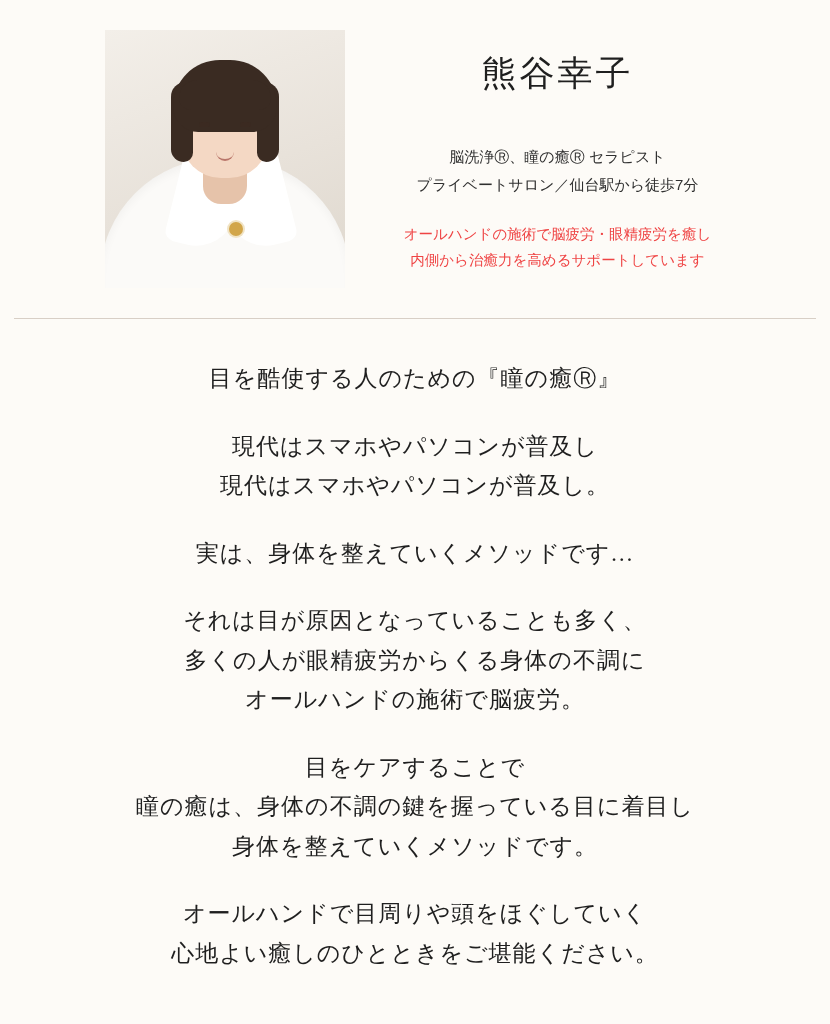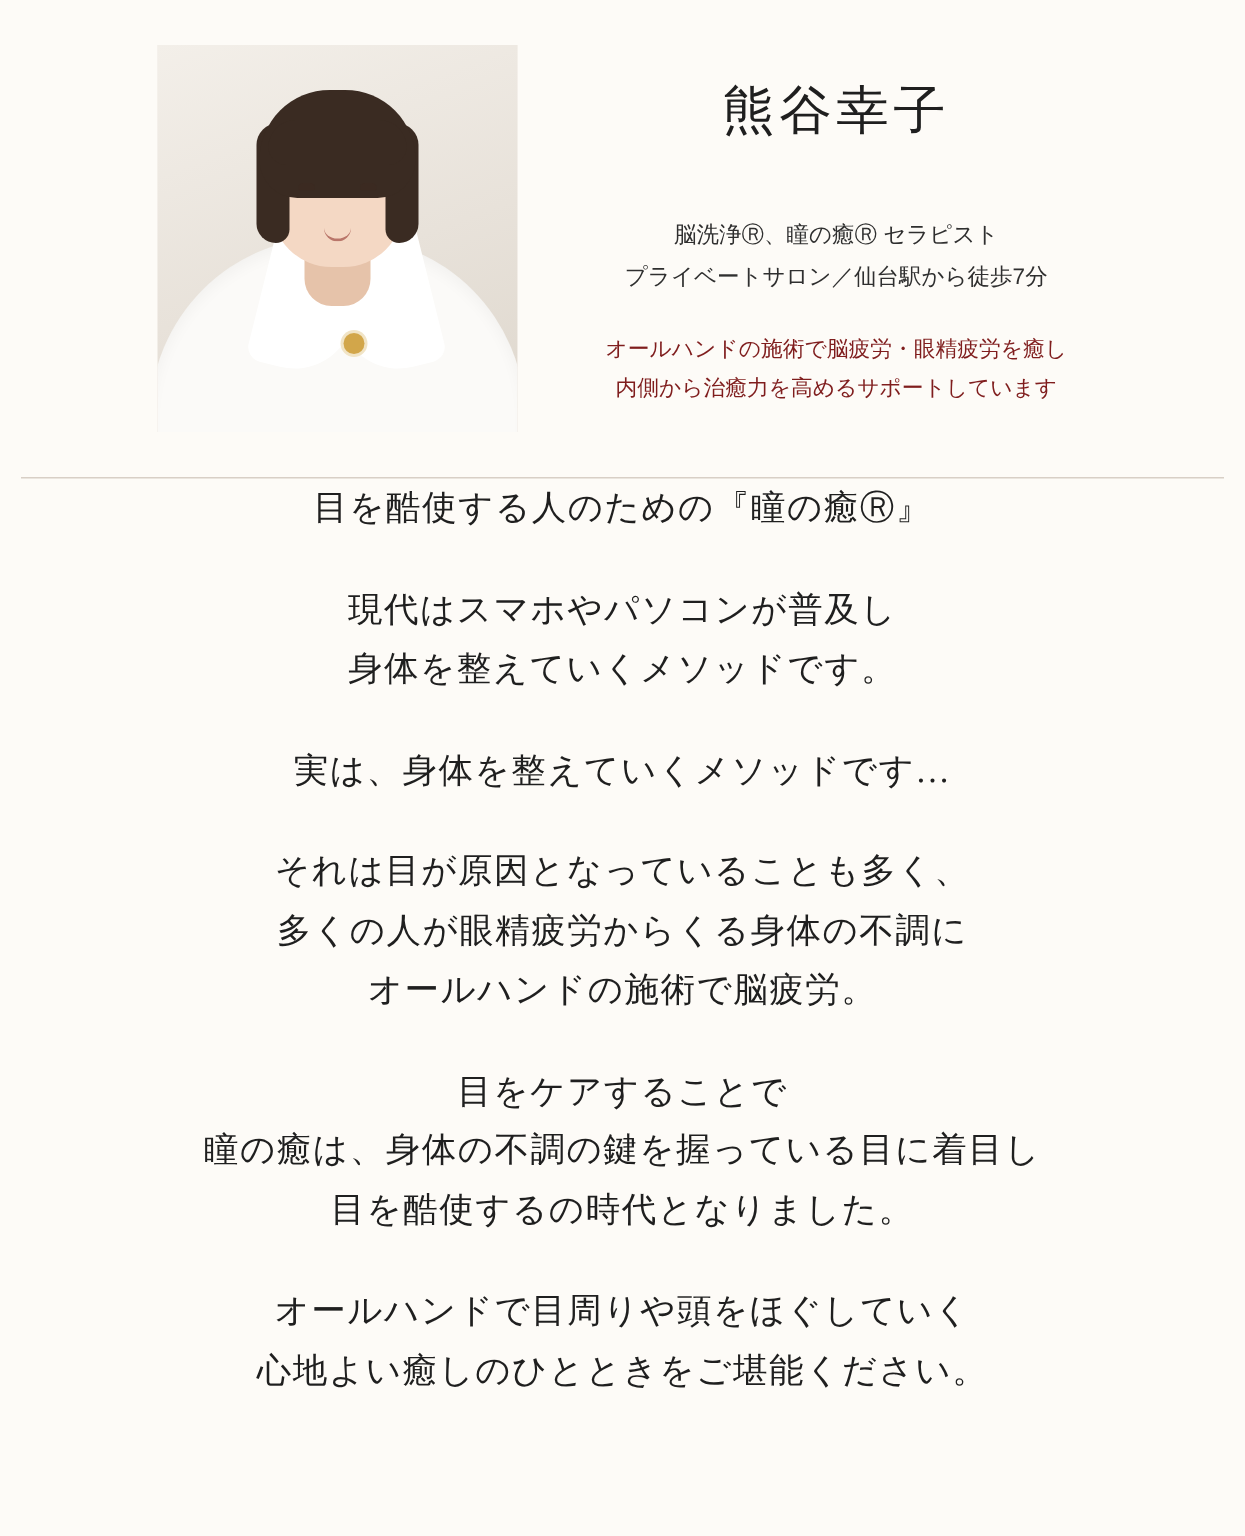--- a/index.html
+++ b/index.html
@@ -168,35 +168,36 @@
     color: #1f1f1f;
   }
   .role-lines {
     font-family: Liberation Sans, sans-serif;
     font-size: 15px;
     line-height: 1.85;
     color: #2f2f2f;
     margin-bottom: 22px;
   }
   .desc-lines {
-    font-family: Liberation Mono, monospace;
+    font-family: Liberation Sans, sans-serif;
     font-size: 14.5px;
     line-height: 1.85;
-    color: #7f1d1d;
+    color: #ef4444;
   }
 
   
   .divider {
     margin: 30px 14px 0 14px;
     height: 1px;
     background: #d8cfc6;
   }
 
   
   .body-copy {
+    margin-top: 40px;
     text-align: center;
     font-size: 23px;
     line-height: 1.72;
     letter-spacing: 1px;
     color: #1f1f1f;
   }
   .para {
     margin: 0 0 28px 0;
   }
   .para:last-child { margin-bottom: 0; }
@@ -245,37 +246,37 @@
   <div class="divider"></div>
 
   <div class="body-copy">
 
     <div class="para">
       <span class="ln">目を酷使する人のための『瞳の癒Ⓡ』</span>
     </div>
 
     <div class="para">
       <span class="ln">現代はスマホやパソコンが普及し</span>
-      <span class="ln">身体を整えていくメソッドです。</span>
+      <span class="ln">現代はスマホやパソコンが普及し。</span>
     </div>
 
     <div class="para">
       <span class="ln">実は、身体を整えていくメソッドです…</span>
     </div>
 
     <div class="para">
       <span class="ln">それは目が原因となっていることも多く、</span>
       <span class="ln">多くの人が眼精疲労からくる身体の不調に</span>
       <span class="ln">オールハンドの施術で脳疲労。</span>
     </div>
 
     <div class="para">
       <span class="ln">目をケアすることで</span>
       <span class="ln">瞳の癒は、身体の不調の鍵を握っている目に着目し</span>
-      <span class="ln">目を酷使するの時代となりました。</span>
+      <span class="ln">身体を整えていくメソッドです。</span>
     </div>
 
     <div class="para">
       <span class="ln">オールハンドで目周りや頭をほぐしていく</span>
       <span class="ln">心地よい癒しのひとときをご堪能ください。</span>
     </div>
 
   </div>
 
 </div>

